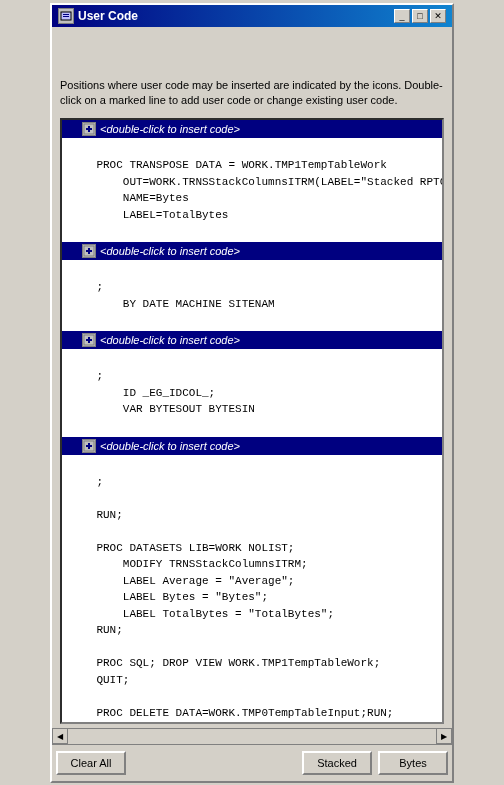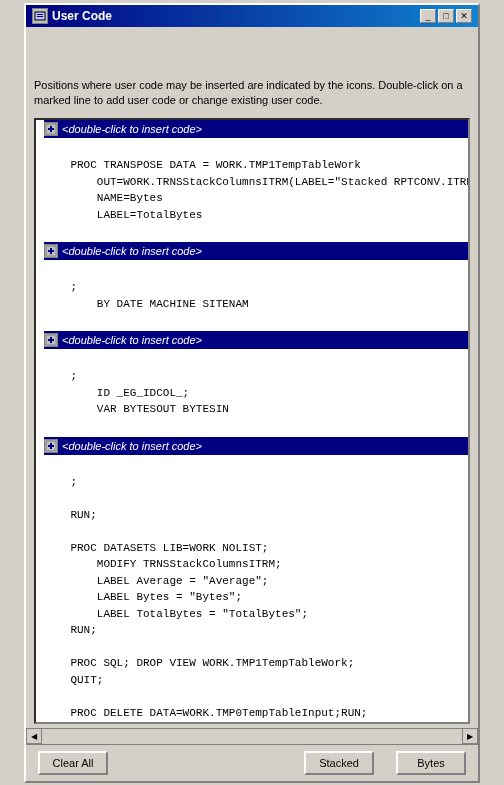--- a/index.html
+++ b/index.html
@@ -7,21 +7,21 @@
       font-family: Arial, sans-serif;
       font-size: 12px;
       background: #d4d0c8;
       width: 504px;
       height: 785px;
       display: flex;
       align-items: center;
       justify-content: center;
     }
     .window {
-      width: 456px;
+      width: 404px;
       height: 780px;
       background: #d4d0c8;
       border: 2px solid #ffffff;
       border-right-color: #808080;
       border-bottom-color: #808080;
       display: flex;
       flex-direction: column;
     }
     .title-bar {
       background: linear-gradient(to right, #000080, #1084d0);
@@ -86,26 +86,25 @@
     }
     .code-inner {
       font-family: 'Courier New', Courier, monospace;
       font-size: 11px;
       color: #000;
       min-height: 100%;
     }
     .insert-row {
       background: #000080;
       color: #ffffff;
-      padding: 2px 0;
+      padding: 2px 20px;
       display: flex;
       align-items: center;
       gap: 4px;
       cursor: pointer;
-      margin-left: 8px;
     }
     .insert-row-icon {
       width: 14px;
       height: 14px;
       background: #c0c0c0;
       border: 1px solid #808080;
       display: flex;
       align-items: center;
       justify-content: center;
       font-size: 9px;
@@ -116,24 +115,24 @@
       font-family: Arial, sans-serif;
       font-style: italic;
       font-size: 11px;
     }
     .code-block {
       padding: 19px 8px;
       white-space: pre;
       line-height: 1.5;
     }
     .footer {
-      padding: 6px 12px;
-      display: flex;
-      align-items: center;
-      gap: 22px;
+      padding: 6px 4px;
+      display: flex;
+      align-items: center;
+      gap: 6px;
       flex-shrink: 0;
       border-top: 1px solid #808080;
     }
     .footer-left {
       flex: 1;
     }
     .btn {
       height: 24px;
       min-width: 70px;
       background: #d4d0c8;

